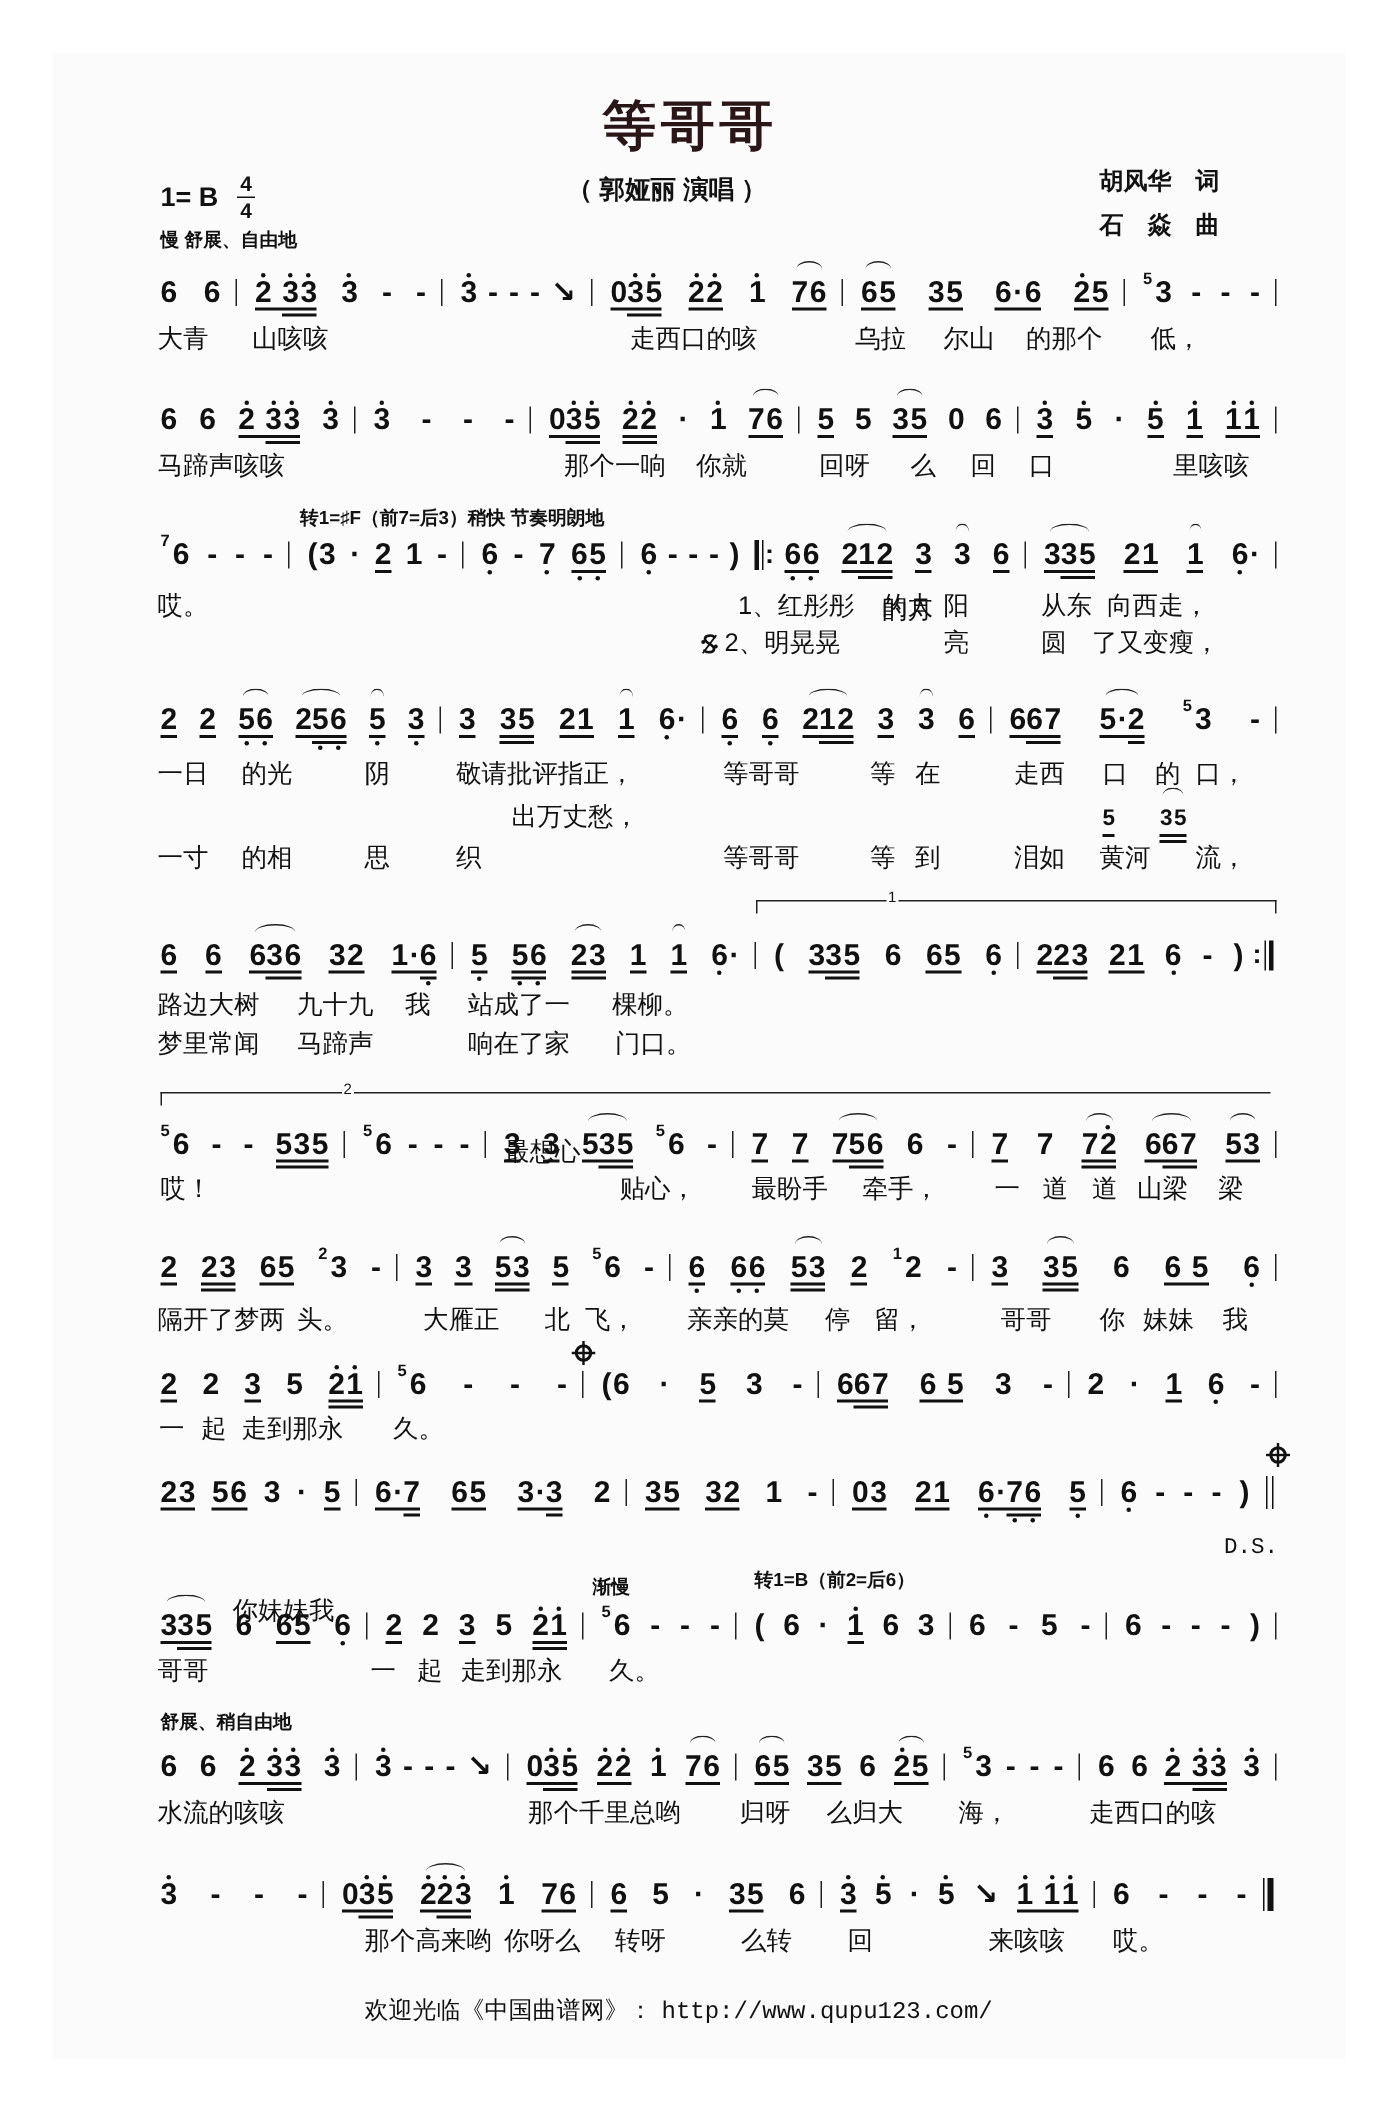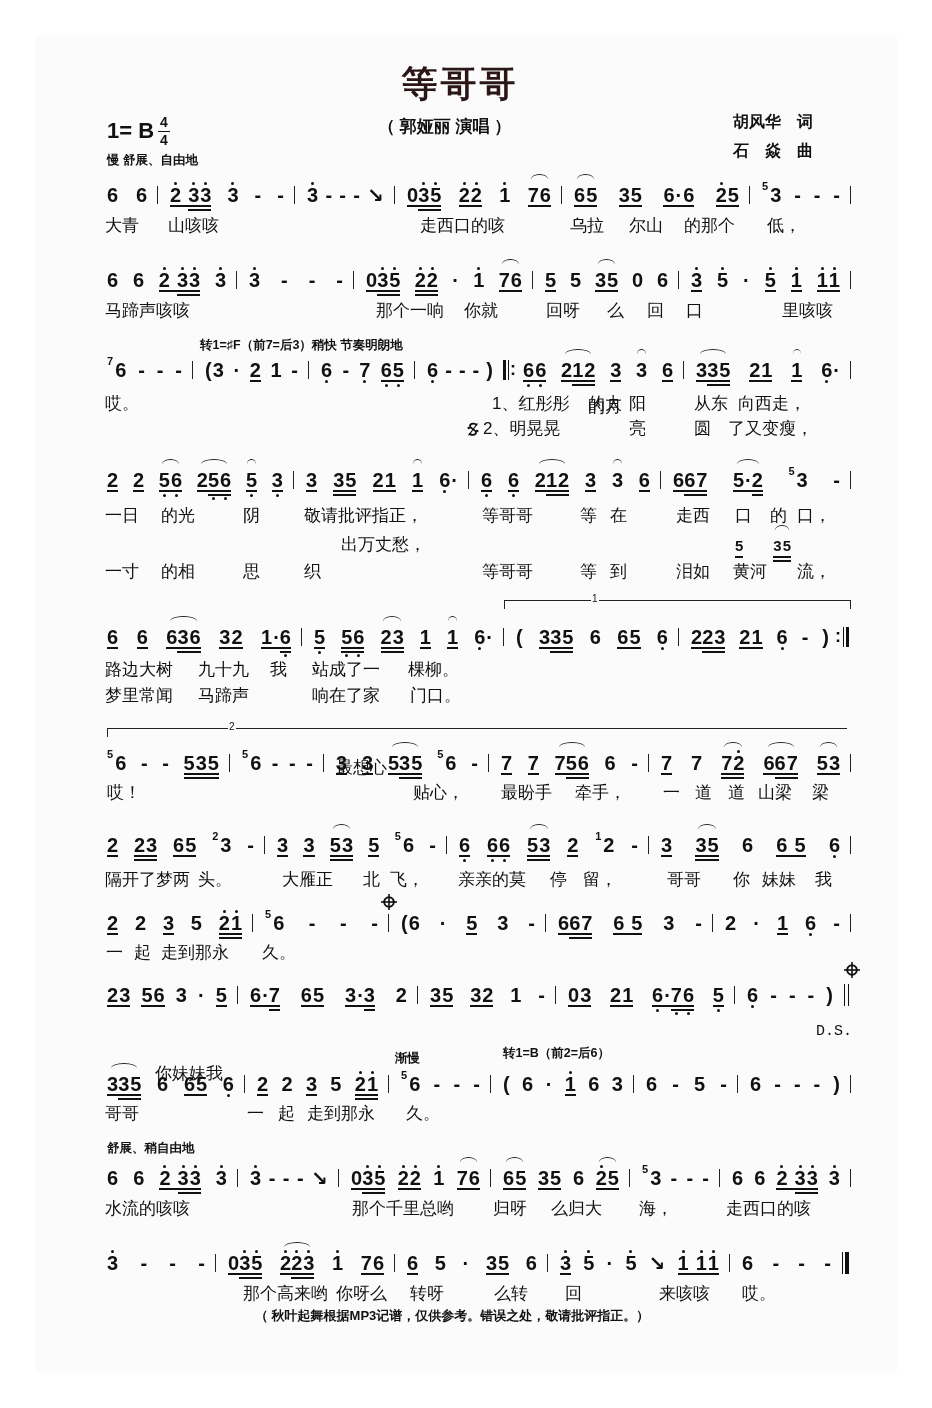--- a/index.html
+++ b/index.html
@@ -3,21 +3,21 @@
 <meta charset="utf-8">
 <style>
   html,body{margin:0;padding:0;background:#fff;}
   #page{position:relative;width:932px;height:1408px;background:#fff;overflow:hidden;
         font-family:"Liberation Sans","DejaVu Sans",sans-serif;color:#111;}
   .sheet-bg{position:absolute;left:35px;top:35px;width:862px;height:1338px;background:#fbfbfb;}
   .abs{position:absolute;white-space:nowrap;}
   .title{position:absolute;left:0;width:920px;top:62px;text-align:center;font-size:36px;
          font-weight:bold;color:#2a1517;letter-spacing:3px;line-height:44px;}
   .hdr{font-weight:bold;font-size:17px;line-height:20px;}
-  .key{font-size:22px;font-weight:bold;line-height:20px;}
+  .key{font-size:18px;font-weight:bold;line-height:20px;}
   .tsig{position:absolute;left:158px;top:115px;width:12px;text-align:center;font-weight:bold;font-size:14px;line-height:15px;}
   .tsig .bar{height:0;border-top:1.5px solid #111;margin:1px 0;}
   .mark{font-weight:bold;font-size:12.5px;line-height:14px;}
   .lyr{position:absolute;white-space:nowrap;font-size:17px;line-height:20px;}
   .line{position:absolute;left:0;width:932px;height:18px;}
   .m{position:absolute;top:0;height:18px;display:flex;align-items:center;justify-content:space-between;
      padding:0 10px 0 12px;box-sizing:border-box;font:bold 20px "Liberation Sans","DejaVu Sans",sans-serif;}
   .m.first{padding-left:2px;}
   .m.bar{border-right:1.6px solid #222;}
   .m.rep-start{padding-left:20px;}
@@ -1432,14 +1432,16 @@
       </div>
   </div>
   <span class="lyr" style="left:243px;top:1284px">那个高来哟</span>
   <span class="lyr" style="left:336px;top:1284px">你呀么</span>
   <span class="lyr" style="left:410px;top:1284px">转呀</span>
   <span class="lyr" style="left:494px;top:1284px">么转</span>
   <span class="lyr" style="left:565px;top:1284px">回</span>
   <span class="lyr" style="left:659px;top:1284px">来咳咳</span>
   <span class="lyr" style="left:742px;top:1284px">哎。</span>
 
-  <div class="abs foot-note" style="left:255px;top:1308px">（ 秋叶起舞根据MP3记谱，仅供参考。错误之处，敬请批评指正。）</div>
+  <div class="abs site" style="left:243px;top:1331px">
+    <span>欢迎光临《中国曲谱网》：</span><span class="url">http://www.qupu123.com/</span>
+  </div>
 </div>
 
 </body></html>

